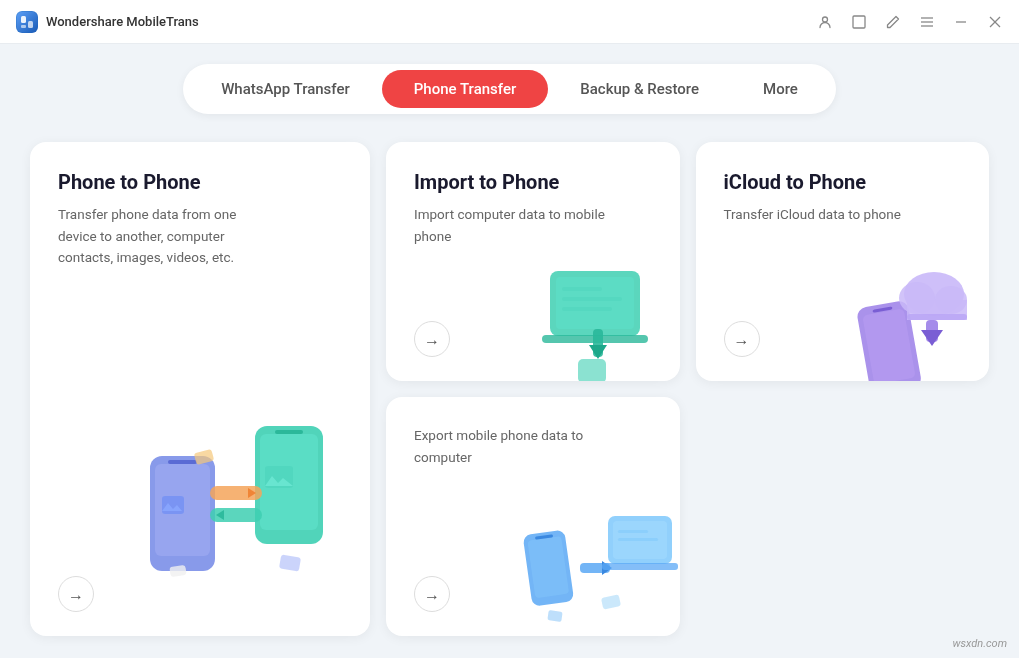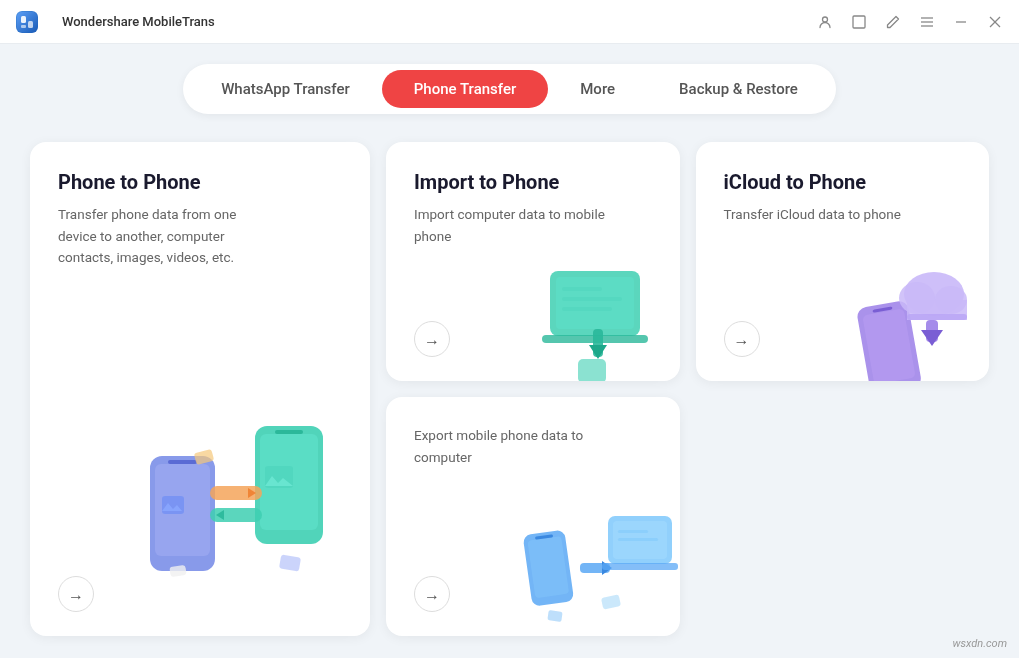--- a/index.html
+++ b/index.html
@@ -17,21 +17,21 @@
       display: flex;
       align-items: center;
       justify-content: space-between;
       padding: 0 16px;
       border-bottom: 1px solid #e8ecf0;
       -webkit-app-region: drag;
     }
     .titlebar-left {
       display: flex;
       align-items: center;
-      gap: 24px;
+      gap: 8px;
     }
     .app-icon {
       width: 22px;
       height: 22px;
       border-radius: 6px;
       background: linear-gradient(135deg, #4a90e2, #1a5cb8);
       display: flex;
       align-items: center;
       justify-content: center;
     }
@@ -250,22 +250,22 @@
       </svg>
     </div>
   </div>
 </div>
 
 <div class="content-area">
 
   <div class="nav-tabs">
     <div class="nav-tab">WhatsApp Transfer</div>
     <div class="nav-tab active">Phone Transfer</div>
+    <div class="nav-tab">Backup &amp; Restore</div>
     <div class="nav-tab">More</div>
-    <div class="nav-tab">Backup &amp; Restore</div>
   </div>
 
   <div class="cards-grid">
 
     <div class="card card-large">
       <div class="card-title">Phone to Phone</div>
       <div class="card-desc">Transfer phone data from one device to another, computer contacts, images, videos, etc.</div>
 
       <div class="phone-to-phone-illus">
         <svg width="220" height="220" viewBox="0 0 220 220">

